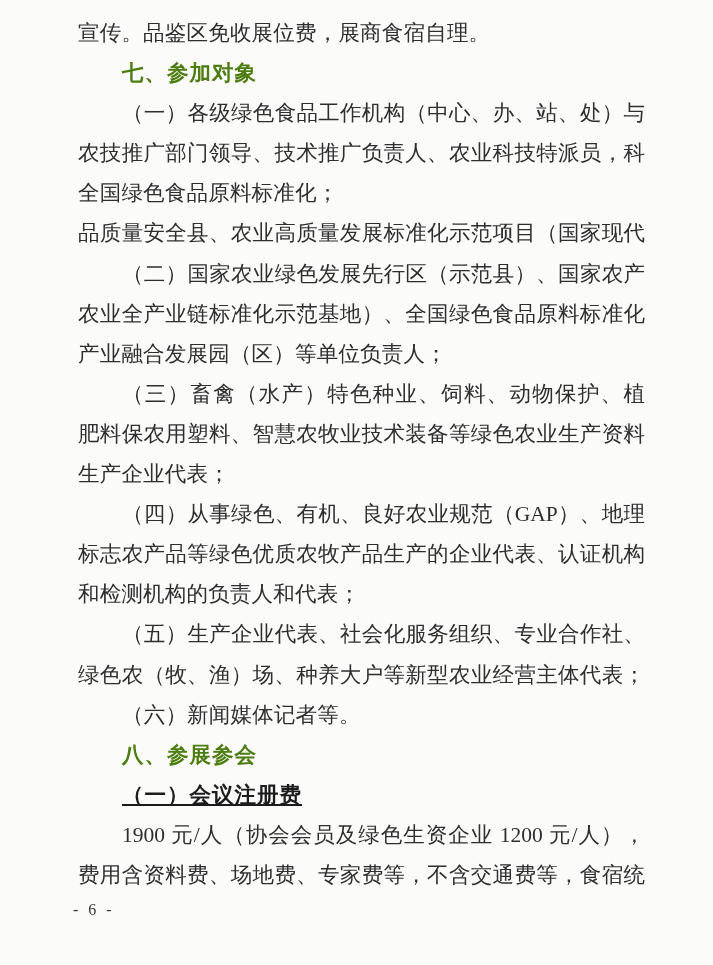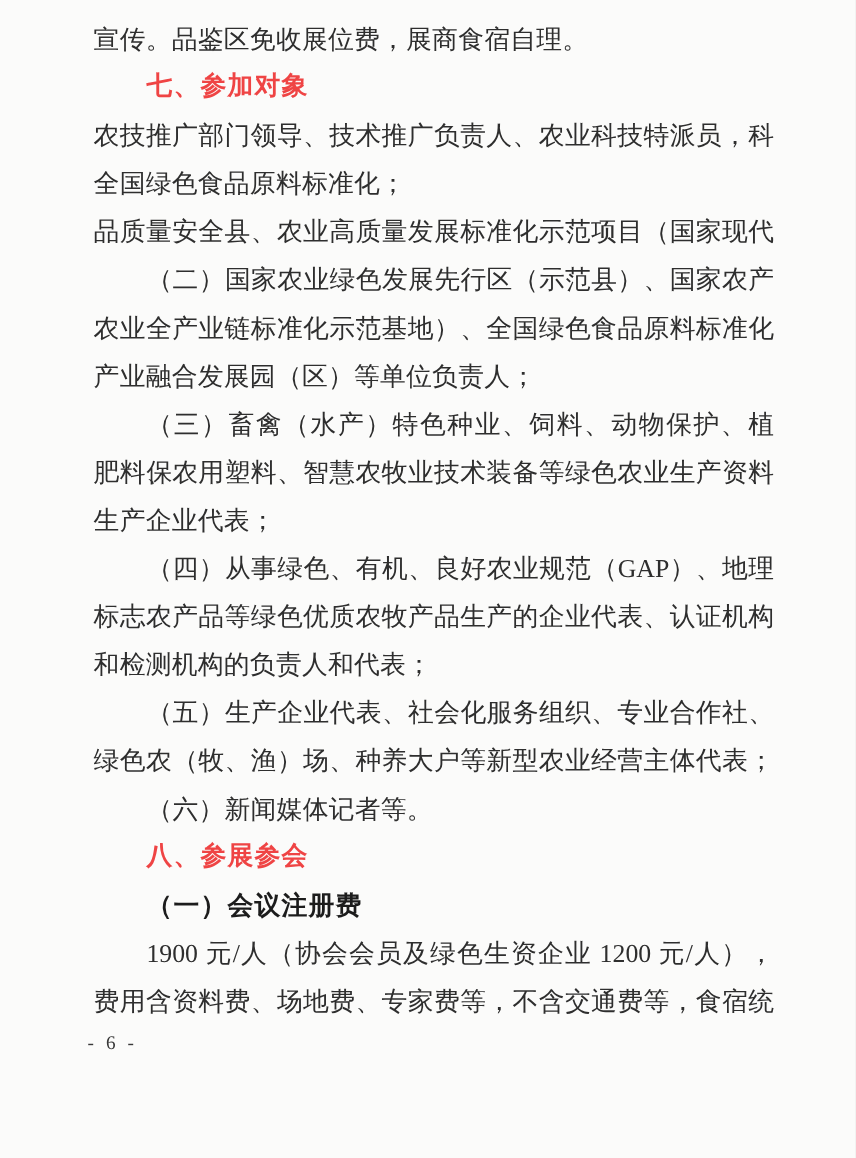--- a/index.html
+++ b/index.html
@@ -28,46 +28,48 @@
   .line.justify {
     white-space: normal;
     text-align: justify;
     text-align-last: justify;
     letter-spacing: 0;
   }
   .line.indent {
     padding-left: 44px;
   }
   .line.heading {
-    font-family: Liberation Mono, monospace;
+    font-family: Liberation Serif, serif;
     font-weight: 700;
-    color: #ef4444;
+    color: #4d7c0f;
     letter-spacing: 1px;
   }
   .line.subheading {
     font-weight: 700;
     color: #1c1c1c;
     letter-spacing: 1px;
+    text-decoration: underline;
   }
   .footer {
     margin-top: 6px;
     margin-left: -5px;
     font-size: 16px;
     letter-spacing: 3px;
     color: #3a3a3a;
     font-family: "Liberation Serif", "DejaVu Serif", serif;
   }
 </style>
 </head>
 <body>
 
 <div class="page">
   <div>
       <div class="line">宣传。品鉴区免收展位费，展商食宿自理。</div>
       <div class="line heading indent">七、参加对象</div>
+      <div class="line indent justify">（一）各级绿色食品工作机构（中心、办、站、处）与</div>
       <div class="line justify">农技推广部门领导、技术推广负责人、农业科技特派员，科</div>
       <div class="line">全国绿色食品原料标准化；</div>
       <div class="line justify">品质量安全县、农业高质量发展标准化示范项目（国家现代</div>
       <div class="line indent justify">（二）国家农业绿色发展先行区（示范县）、国家农产</div>
       <div class="line justify">农业全产业链标准化示范基地）、全国绿色食品原料标准化</div>
       <div class="line">产业融合发展园（区）等单位负责人；</div>
       <div class="line indent justify">（三）畜禽（水产）特色种业、饲料、动物保护、植保、</div>
       <div class="line justify">肥料、农用塑料、智慧农牧业技术装备等绿色农业生产资料</div>
       <div class="line">生产企业代表；</div>
       <div class="line indent justify">（四）从事绿色、有机、良好农业规范（GAP）、地理</div>

